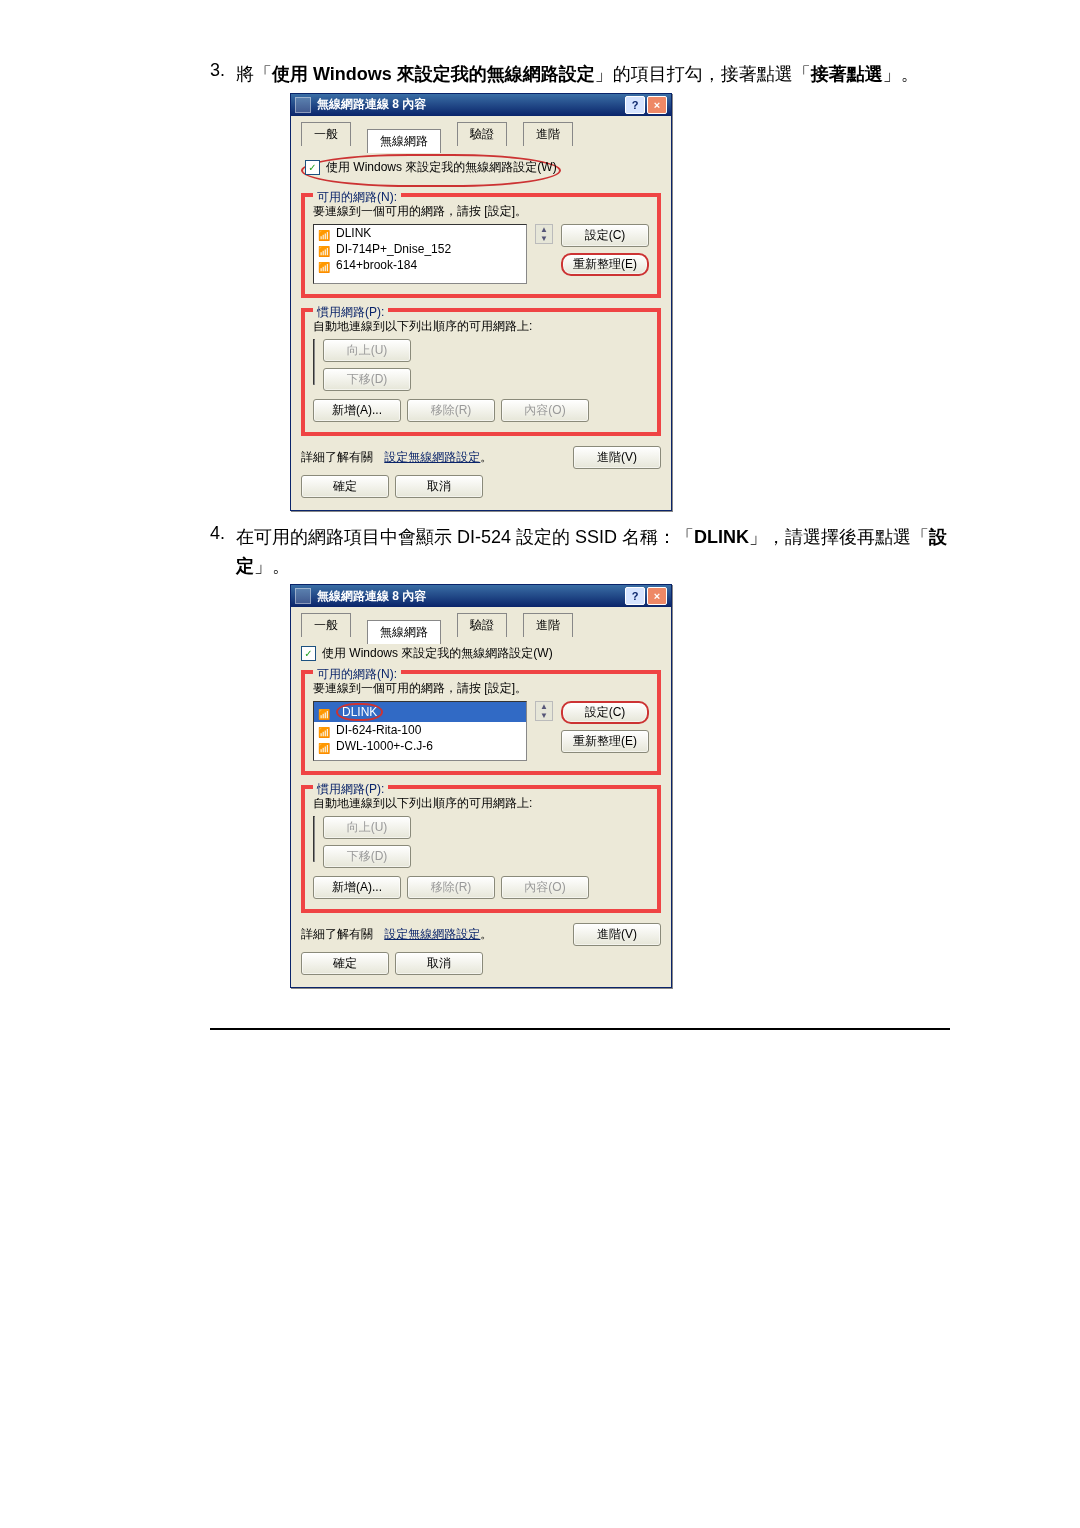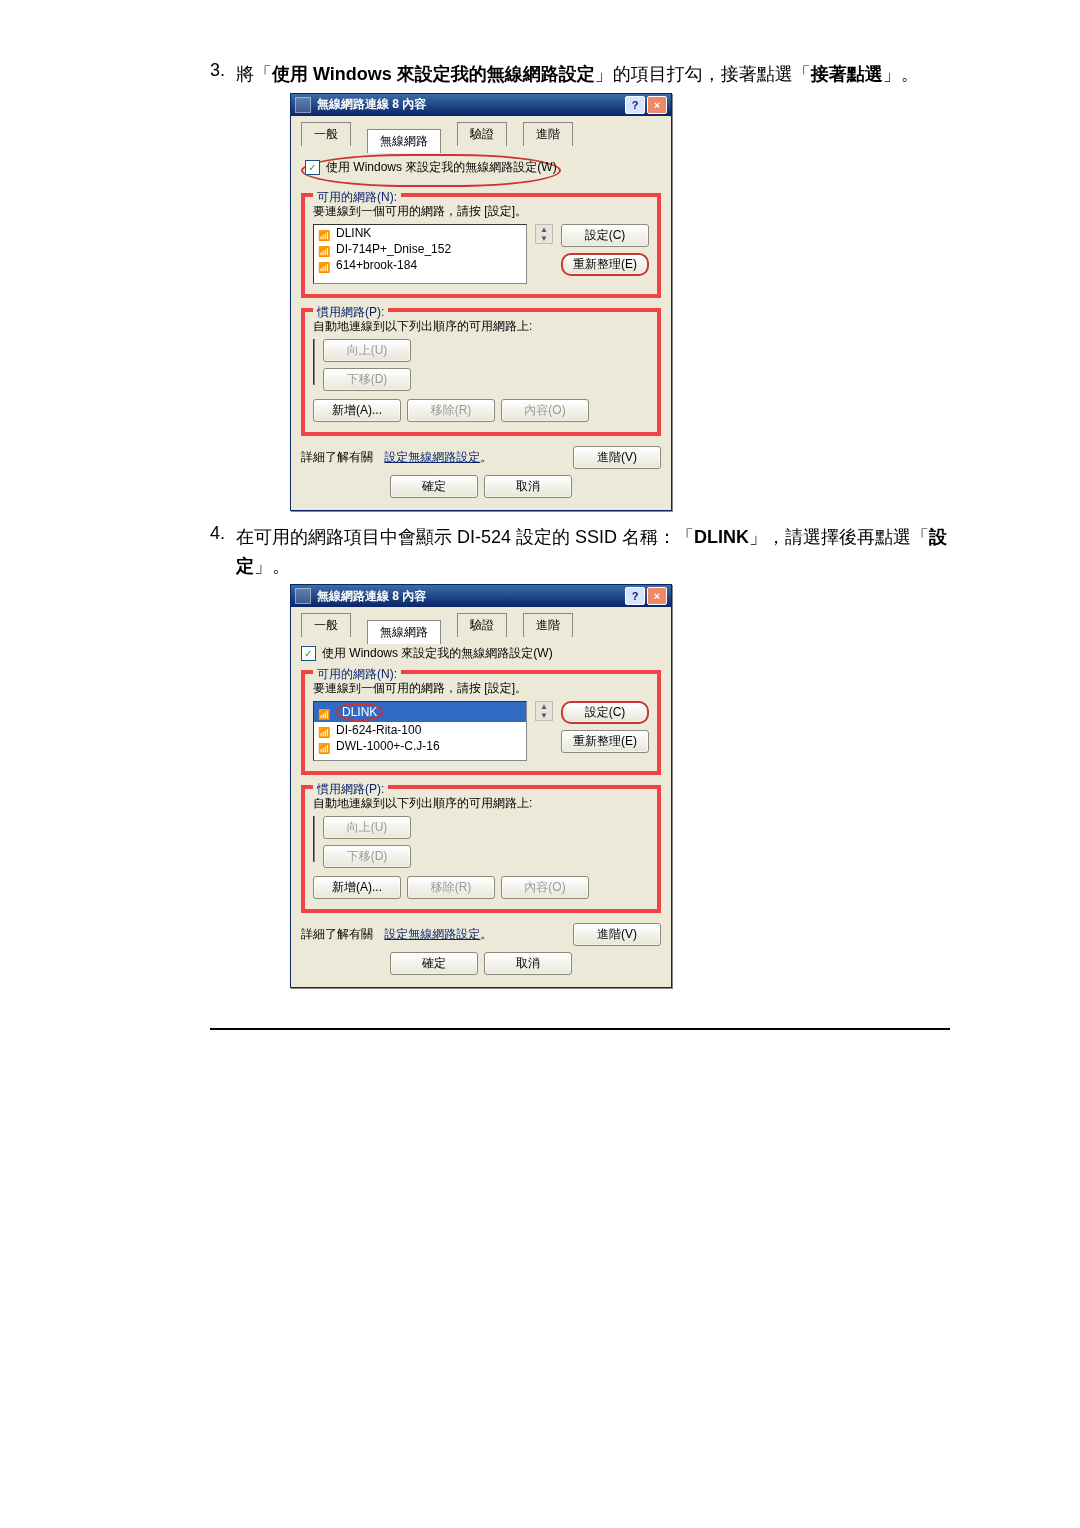--- a/index.html
+++ b/index.html
@@ -89,21 +89,21 @@
     border-radius:3px; padding:2px 8px; font-size:12px; min-width:70px;
     text-align:center; box-shadow: inset 0 0 0 1px #fff8;
   }
   .btn.dis { color:#999; }
   .btn.ring { border:2px solid #c33; border-radius:10px; padding:1px 6px; }
   .sidebtns { display:flex; flex-direction:column; gap:6px; }
   .listwrap { display:flex; gap:8px; align-items:flex-start; }
   .listwrap .listbox { flex:1; }
   .prefbox { background:#fff; border:1px inset #888; height:44px; }
   .link { color:#0a246a; text-decoration:underline;margin-left:8px; }
-  .footer { display:flex; justify-content:center; gap:6px; padding:6px 0 2px; }
+  .footer { display:flex; justify-content:flex-start; gap:6px; padding:6px 0 2px; }
   .scroll {
     width:16px; background:#e6e6d8; border:1px solid #bbb; display:flex;
     flex-direction:column; justify-content:space-between; align-items:center;
     font-size:8px; color:#557;
   }
 
   .hr { border:0; border-top:2px solid #000; margin:40px 0 10px; }
   .pnum { text-align:center; font-size:18px; margin-top:10px; }
 </style>
 </head>
@@ -238,21 +238,21 @@
               <div class="li sel">
                 <span class="sigico"></span>
                 <span class="ovaled"><span>DLINK</span></span>
               </div>
               <div class="li">
                   <span class="sigico"></span>
                   <span>DI-624-Rita-100</span>
                 </div>
               <div class="li">
                   <span class="sigico"></span>
-                  <span>DWL-1000+-C.J-16</span>
+                  <span>DWL-1000+-C.J-6</span>
                 </div>
             </div>
             <div class="scroll">
                 <span>▲</span>
                 <span>▼</span>
               </div>
             <div class="sidebtns">
               <div class="btn ring">設定(C)</div>
               <div class="btn">重新整理(E)</div>
             </div>

